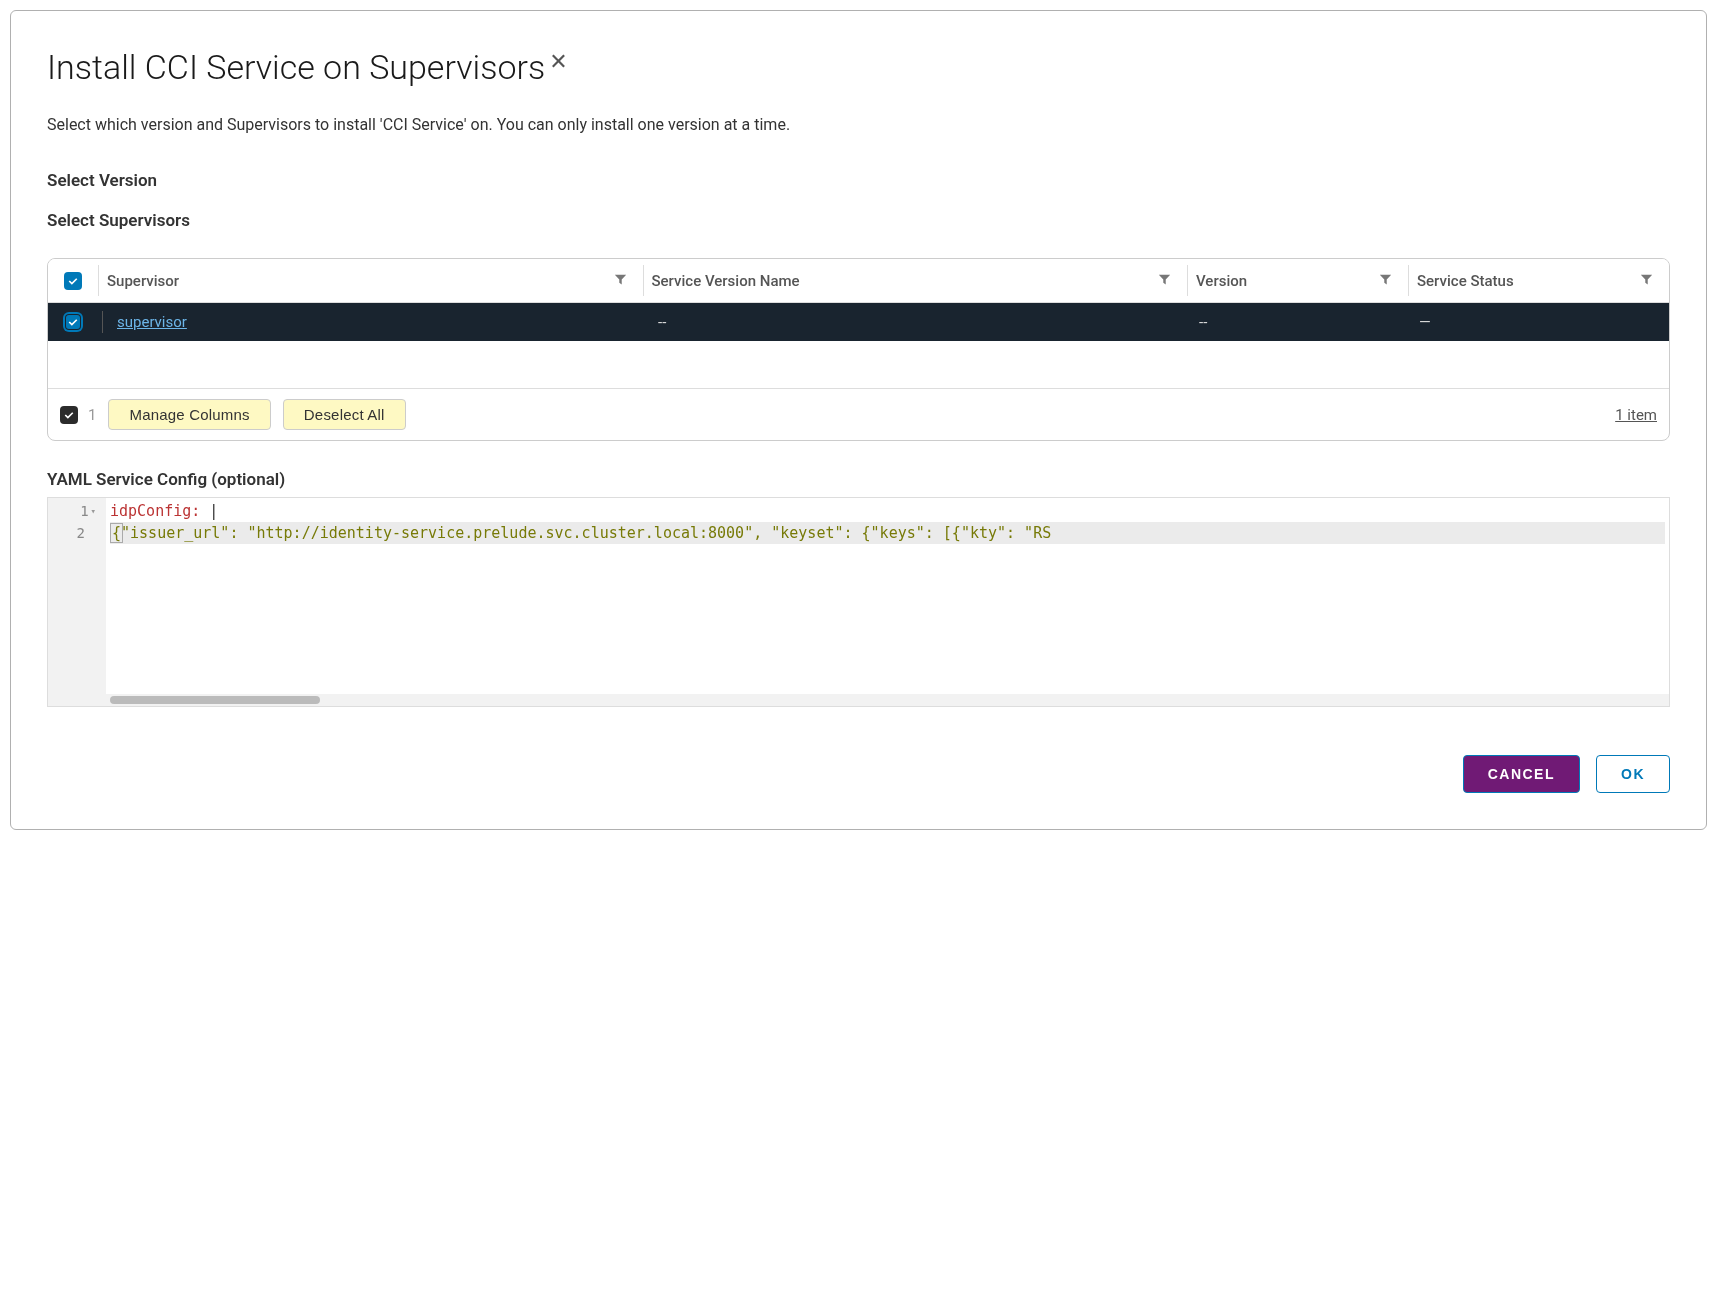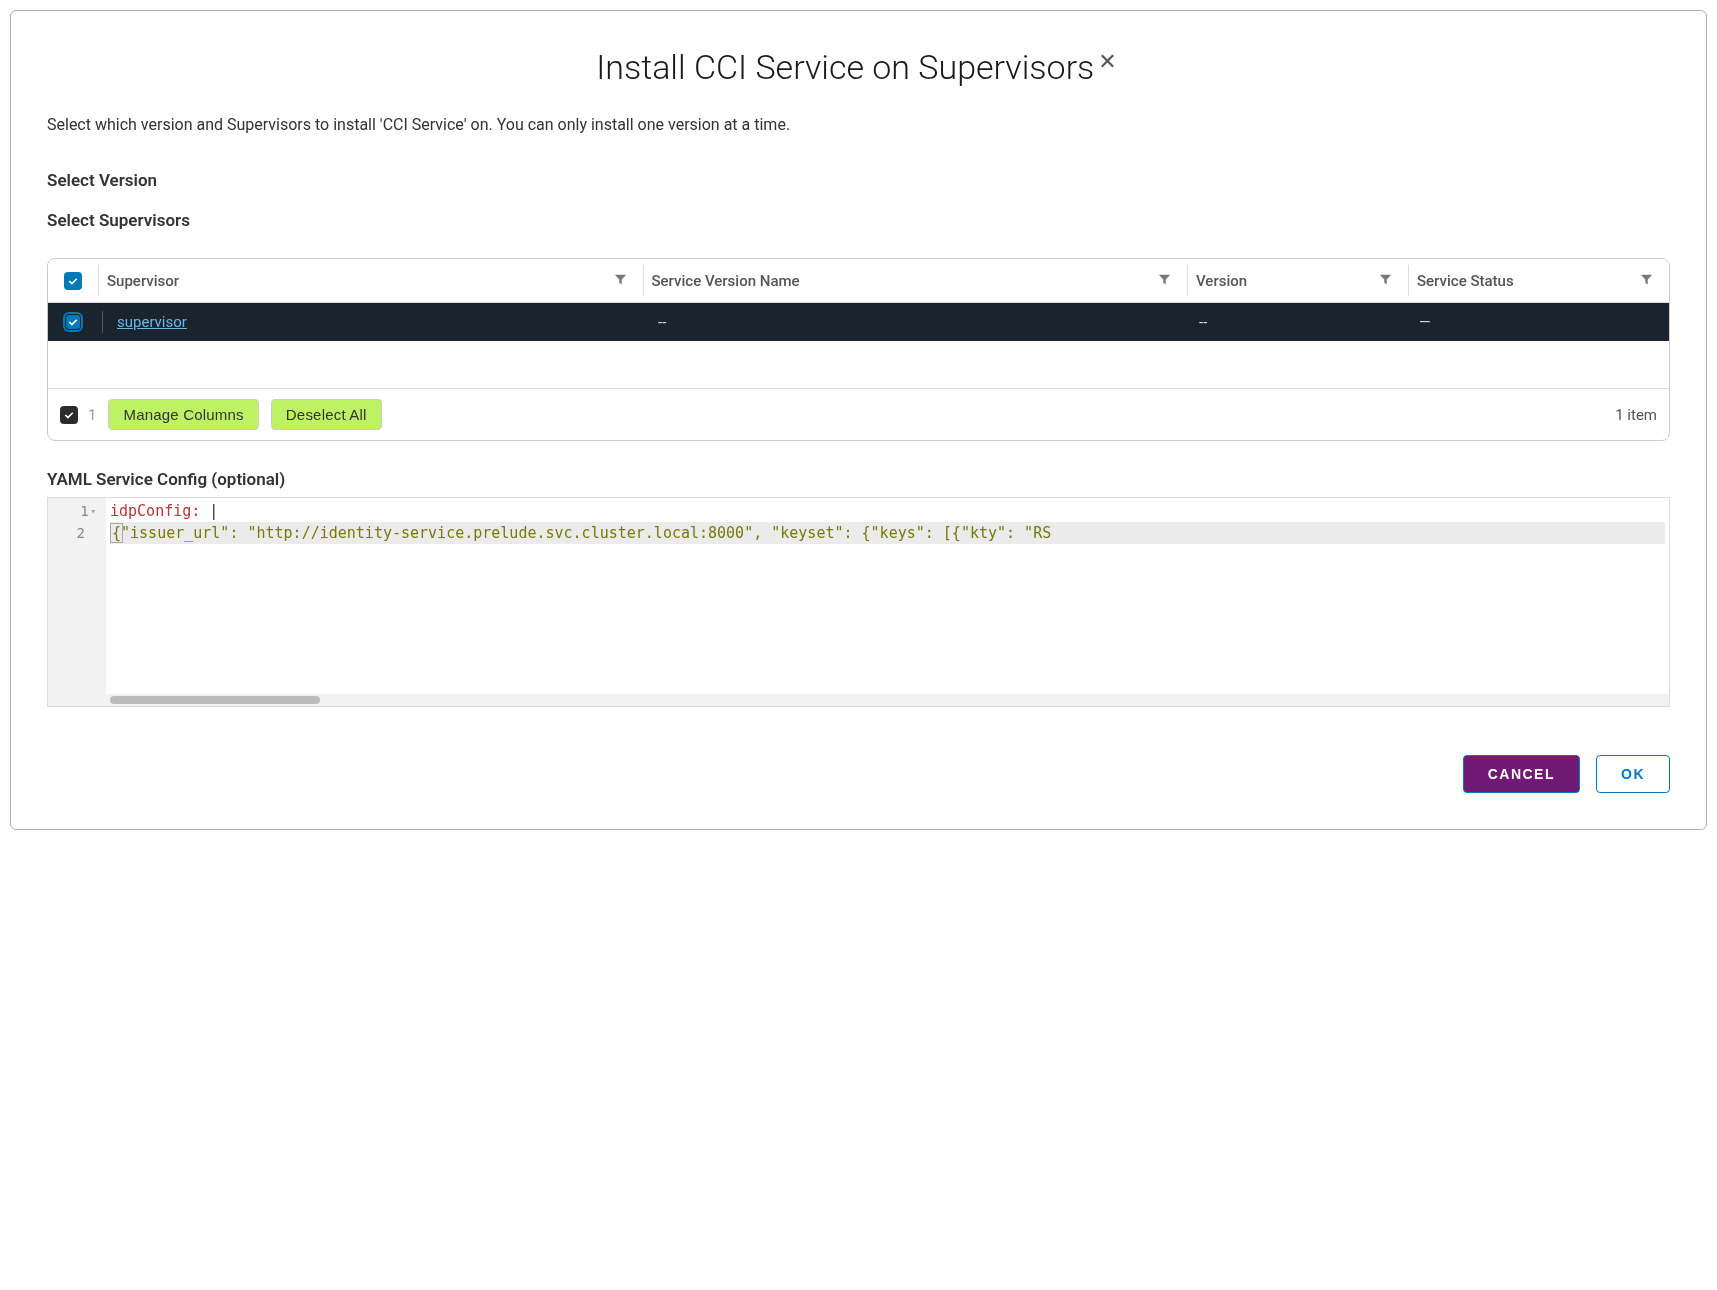--- a/index.html
+++ b/index.html
@@ -12,21 +12,21 @@
 }
 .modal {
   border: 1px solid #b0b0b0;
   border-radius: 6px;
   padding: 36px;
   position: relative;
   background: #fff;
 }
 .modal-header {
   display: flex;
-  justify-content: center;
+  justify-content: flex-start;
   align-items: flex-start;
   margin-bottom: 28px;
 }
 .modal-title {
   font-size: 34px;
   font-weight: 300;
   color: #1a1a1a;
 }
 .close-btn {
   font-size: 22px;
@@ -159,26 +159,27 @@
   align-items: center;
   padding: 10px 12px;
   font-size: 14px;
   color: #555;
   gap: 12px;
 }
 .dg-footer-right {
   margin-left: auto;
   font-size: 15px;
   color: #555;
+  text-decoration: underline;
 }
 .footer-btn {
-  background: #bef264;
+  background: #fef9c3;
   border: 1px solid #ccc;
   border-radius: 4px;
-  padding: 6px 14px;
+  padding: 6px 20px;
   font-size: 15px;
   color: #333;
   cursor: pointer;
   letter-spacing: 0.2px;
 }
 .checkbox {
   width: 18px;
   height: 18px;
   border-radius: 4px;
   display: inline-flex;

